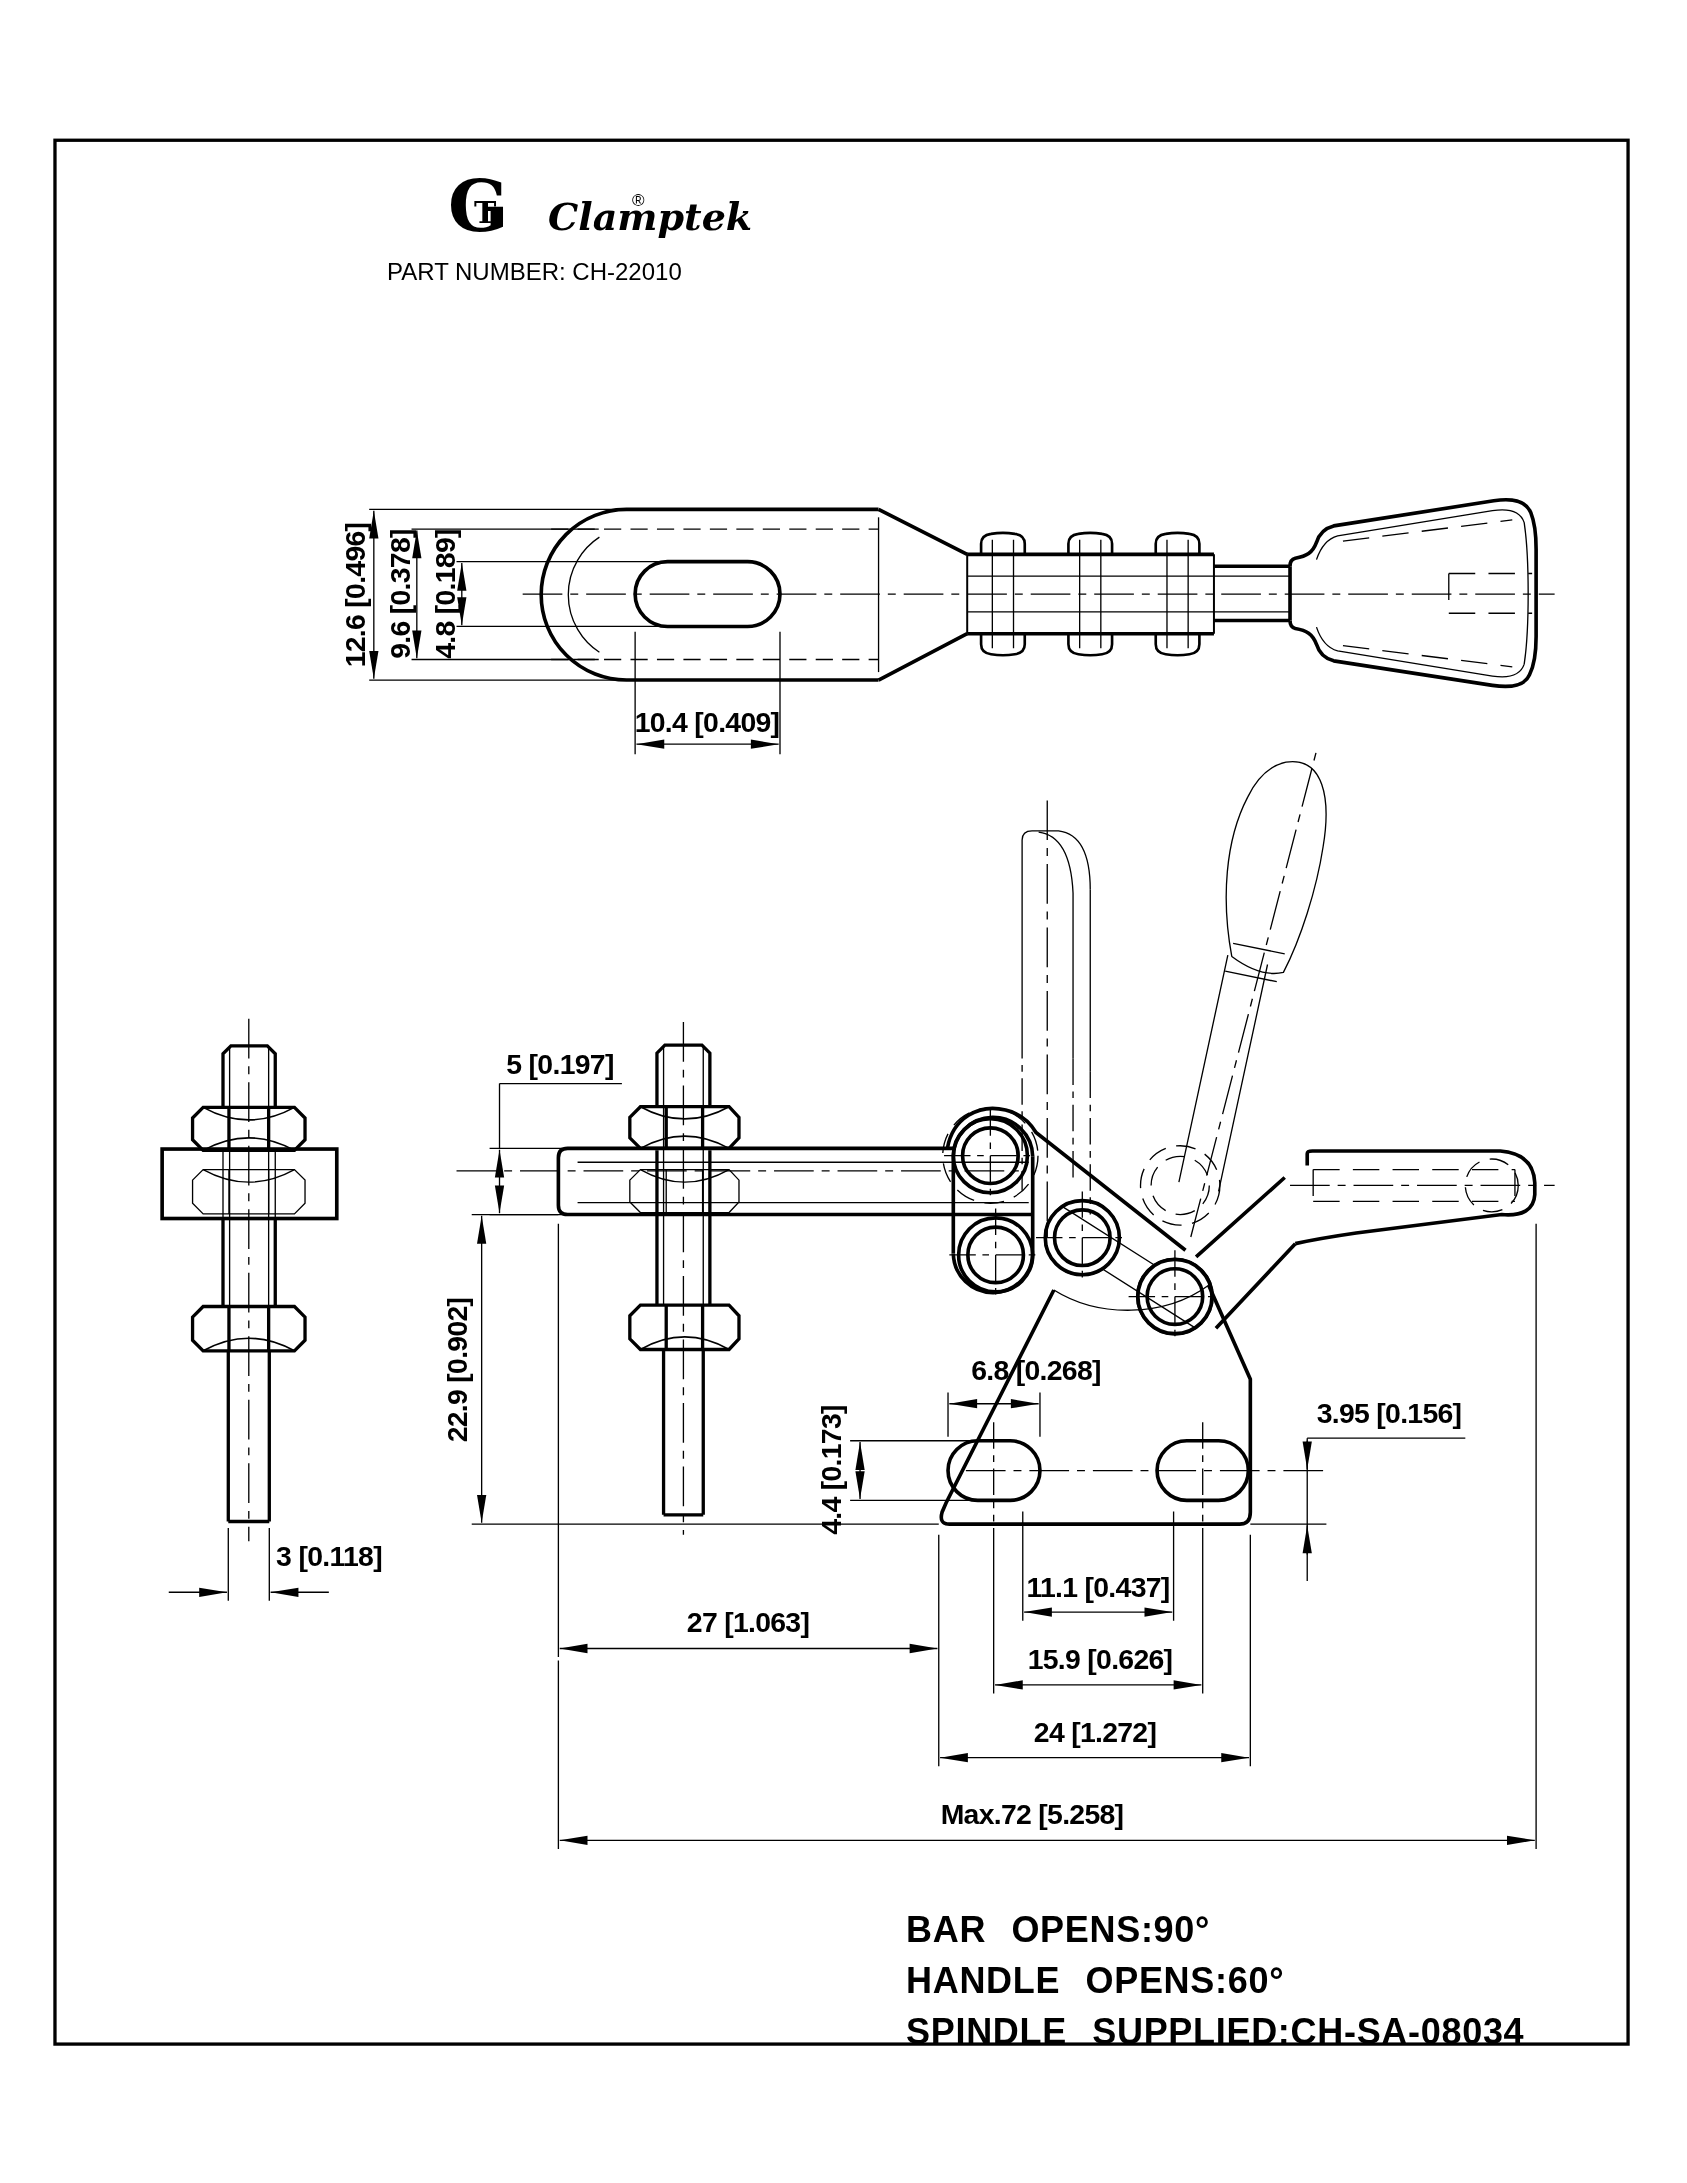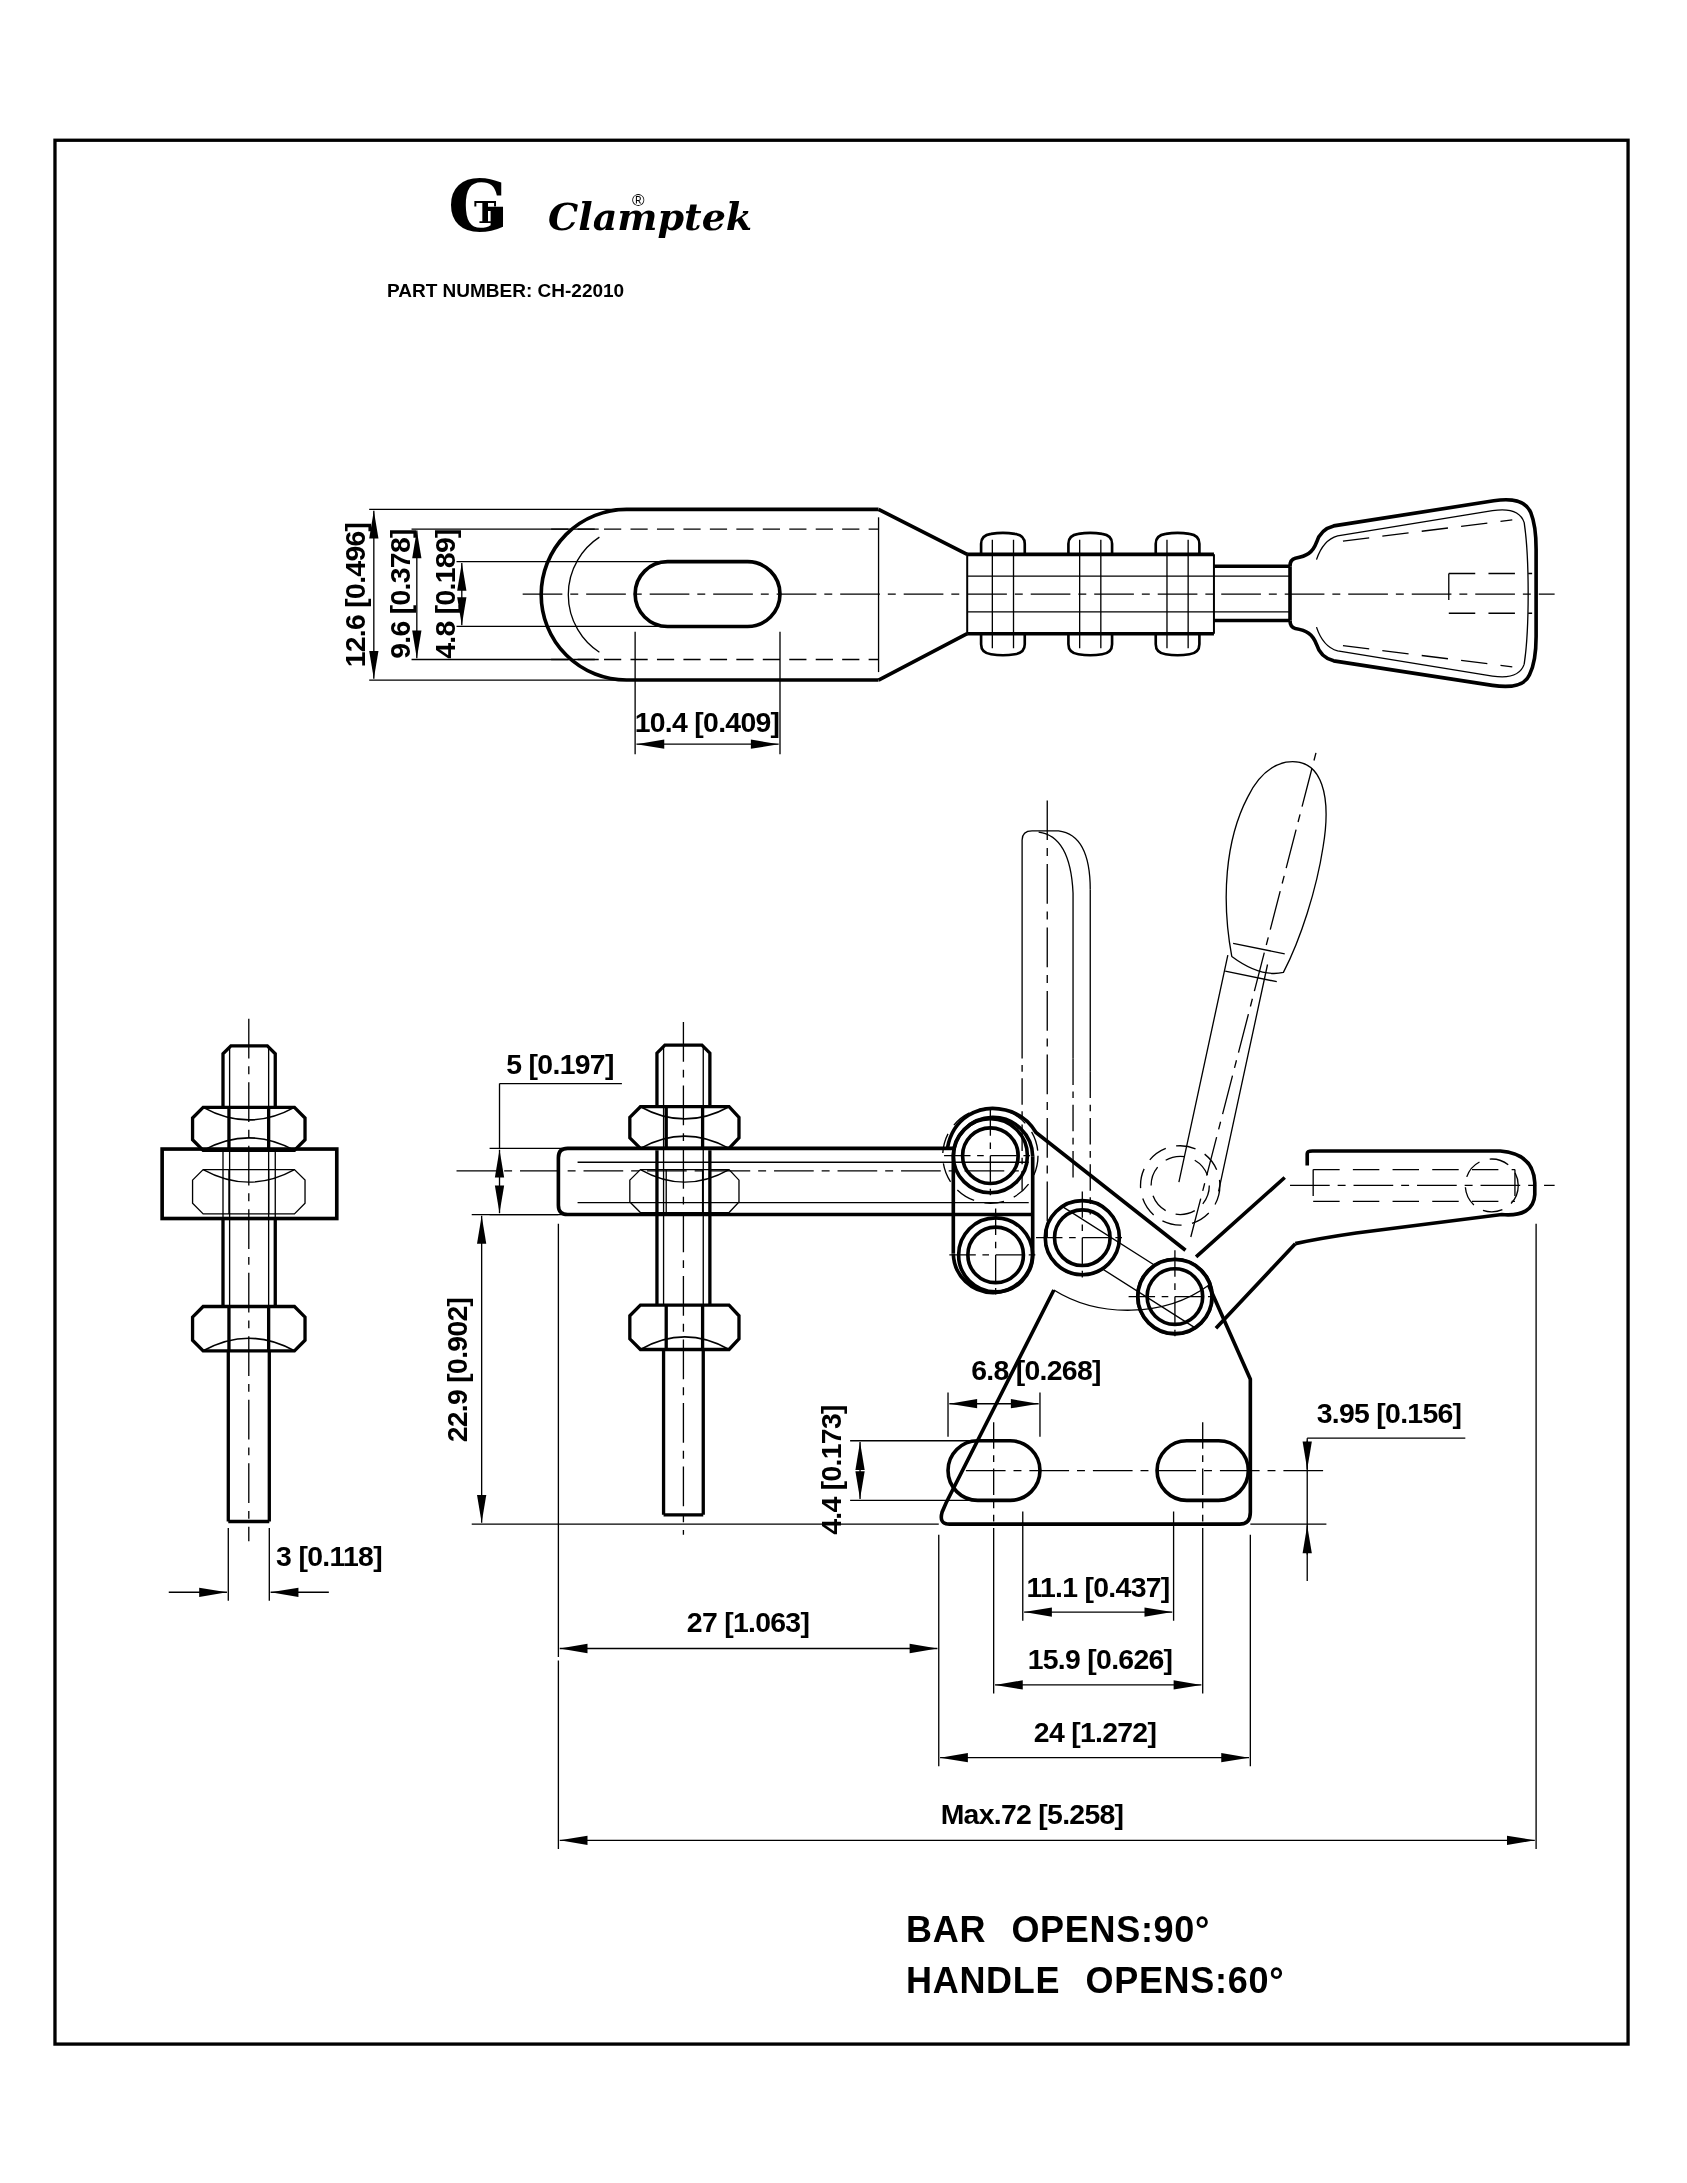--- a/index.html
+++ b/index.html
@@ -10,21 +10,21 @@
        font-weight:700;font-size:28.4px;letter-spacing:-0.7px;color:#000;}
   .lbl.v{transform:translate(-50%,-50%) rotate(-90deg);}
   .cadlight{font-weight:400;letter-spacing:0.7px;}
   #logoG{position:absolute;left:448px;top:171px;font-family:"DejaVu Serif",serif;
          font-weight:900;font-size:71px;line-height:1;}
   #logoT{position:absolute;left:474px;top:198px;font-family:"DejaVu Serif",serif;
          font-weight:900;font-size:30px;line-height:1;}
   #brand{position:absolute;left:515px;top:198px;font-family:"DejaVu Serif",serif;
          font-style:italic;font-weight:700;font-size:38px;line-height:1;margin-left:33px;}
   #reg{position:absolute;left:632px;top:191px;font-size:17px;font-weight:400;}
-  #partno{position:absolute;left:387px;top:280px;font-size:19px;font-weight:700;
+  #partno{position:absolute;left:387px;top:258px;font-size:24px;font-weight:400;
           letter-spacing:0px;}
   .note{position:absolute;left:906px;font-size:36px;font-weight:700;
         letter-spacing:0.7px;word-spacing:14.6px;}
 </style>
 </head>
 <body>
 
 <div id="sheet">
 
 <svg width="1687" height="2183" viewBox="0 0 2550 3300" fill="none" stroke="#000">
@@ -267,14 +267,15 @@
   <span class="lbl" style="left:1098px;top:1587px">11.1 [0.437]</span>
   <span class="lbl" style="left:1100px;top:1659px">15.9 [0.626]</span>
   <span class="lbl" style="left:1095px;top:1732px">24 [1.272]</span>
   <span class="lbl" style="left:748px;top:1622px">27 [1.063]</span>
   <span class="lbl" style="left:1032px;top:1814px">Max.72 [5.258]</span>
 
   <span class="lbl" style="left:329px;top:1556px">3 [0.118]</span>
 
   <span class="note" style="top:1909px">BAR OPENS:90°</span>
   <span class="note" style="top:1960px">HANDLE OPENS:60°</span>
+  <span class="note" style="top:2011px">SPINDLE SUPPLIED:CH-SA-08034</span>
 </div>
 
 
 </body></html>

